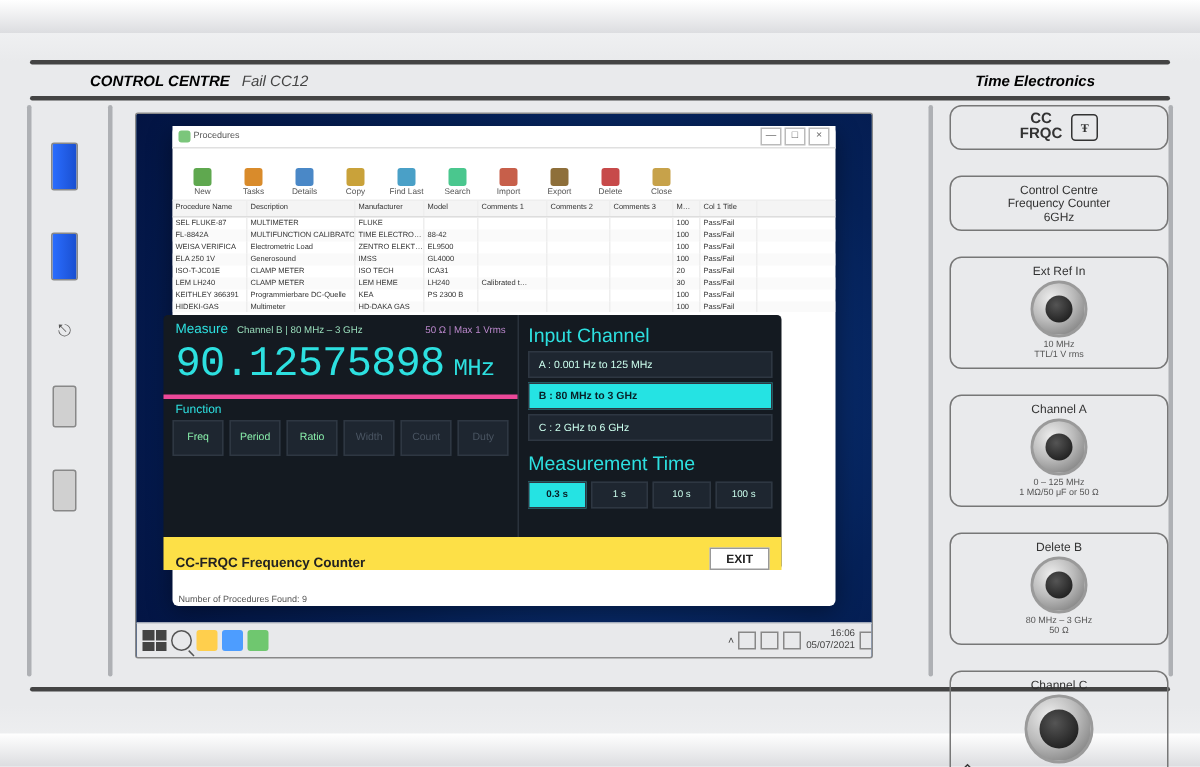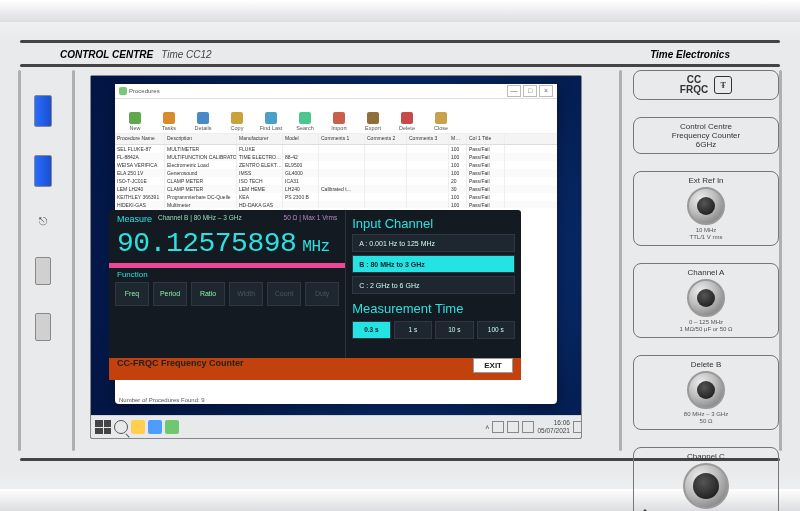--- a/index.html
+++ b/index.html
@@ -36,37 +36,37 @@
 .thead,.trow{display:grid;grid-template-columns:50px 72px 46px 36px 46px 42px 42px 18px 38px}
 .thead{background:#f4f4f4;border-bottom:1px solid #ddd;height:10px}
 .thead div,.trow div{padding:1px 2px;border-right:1px solid #eee;white-space:nowrap;overflow:hidden}
 .trow{height:8px}
 .trow:nth-child(even){background:#fafafa}
 
 .measure-card{position:absolute;left:18px;top:134px;width:412px;height:170px;background:#141a21;border-radius:3px;color:#cfe;font-size:8px;display:flex;flex-direction:column}
 .m-top{flex:1;display:flex}
 .m-left{flex:1.45;display:flex;flex-direction:column;border-right:1px solid #2a323c}
 .m-right{flex:1;display:flex;flex-direction:column;padding:6px 6px}
-.m-head{display:flex;align-items:flex-start;padding:4px 8px 2px}
+.m-head{display:flex;align-items:flex-end;padding:4px 8px 2px}
 .m-head .lab{color:#2de0e0;font-size:9px}
 .m-head .sub{color:#9db;font-size:6.5px;margin-left:6px}
 .m-head .rsub{margin-left:auto;color:#b8c;font-size:6.5px}
 .reading{font-family:"Courier New",monospace;color:#2de0e0;font-size:28px;padding:2px 0 4px 8px;white-space:nowrap;letter-spacing:-0.5px}
 .reading .unit{font-size:16px;margin-left:6px}
-.fn-head{color:#2de0e0;font-size:8px;padding:2px 8px 3px;border-top:5px solid #ec4899}
+.fn-head{color:#2de0e0;font-size:8px;padding:2px 8px 3px;border-top:3px solid #ec4899}
 .fn-row{display:flex;gap:4px;padding:0 6px 6px}
 .fn-btn{flex:1;height:22px;background:#1e2630;border:1px solid #2e3742;text-align:center;line-height:22px;font-size:7px;color:#8ea;cursor:pointer}
 .fn-btn.dis{color:#4a5562}
 .m-right .rhead{color:#2de0e0;font-size:13px;margin-bottom:3px}
 .ch-btn{height:16px;background:#1e2630;border:1px solid #2e3742;color:#cfe;font-size:7px;display:flex;align-items:center;padding:0 6px;margin-bottom:3px;cursor:pointer}
 .ch-btn.sel{background:#25e3e3;color:#082028;font-weight:bold}
 .mt-row{display:flex;gap:3px;margin-top:2px}
 .mt-btn{flex:1;height:16px;background:#1e2630;border:1px solid #2e3742;color:#cfe;font-size:6.5px;text-align:center;line-height:16px;cursor:pointer}
 .mt-btn.sel{background:#25e3e3;color:#082028;font-weight:bold}
-.m-foot{height:22px;background:#c2410c;color:#222;display:flex;align-items:flex-start;padding:0 8px}
+.m-foot{height:22px;background:#fde047;color:#222;display:flex;align-items:flex-end;padding:0 8px}
 .m-foot .ftitle{font-weight:bold;font-size:9px;color:#222}
 .m-foot .exit{margin-left:auto;background:#fff;border:1px solid #999;padding:2px 10px;font-size:8px;font-weight:bold;cursor:pointer}
 .win-statusline{position:absolute;bottom:1px;left:4px;font-size:6px;color:#555}
 
 .taskbar{position:absolute;left:0;bottom:0;width:490px;height:22px;background:#e8e9eb;border-top:1px solid #cfd2d6;display:flex;align-items:center;padding:0 4px;gap:3px;font-size:7px;color:#444}
 .start{width:16px;height:14px;display:grid;grid-template:1fr 1fr/1fr 1fr;gap:1px}
 .start div{background:#444}
 .srch{width:12px;height:12px;border:1.2px solid #555;border-radius:50%;position:relative}
 .srch::after{content:"";position:absolute;right:-3px;bottom:-3px;width:5px;height:1.2px;background:#555;transform:rotate(45deg)}
 .tbar-ico{width:14px;height:14px;border-radius:2px}
@@ -96,21 +96,21 @@
   <div class="hline" style="top:40px"></div>
   <div class="hline" style="top:64px"></div>
   <div class="hline" style="bottom:50px"></div>
   <div class="vline" style="left:18px"></div>
   <div class="vline" style="left:72px"></div>
   <div class="vline" style="right:178px"></div>
   <div class="vline" style="right:18px"></div>
 
   <div class="label-strip">
     <span class="cc">CONTROL CENTRE</span>
-    <span class="model">Time CC12</span>
+    <span class="model">Fail CC12</span>
     <span class="brand">Time Electronics</span>
   </div>
 
   <div class="ports">
     <div class="usb3"></div>
     <div class="usb3"></div>
     <div class="usb-sym">⎋</div>
     <div class="usb2"></div>
     <div class="usb2"></div>
   </div>

